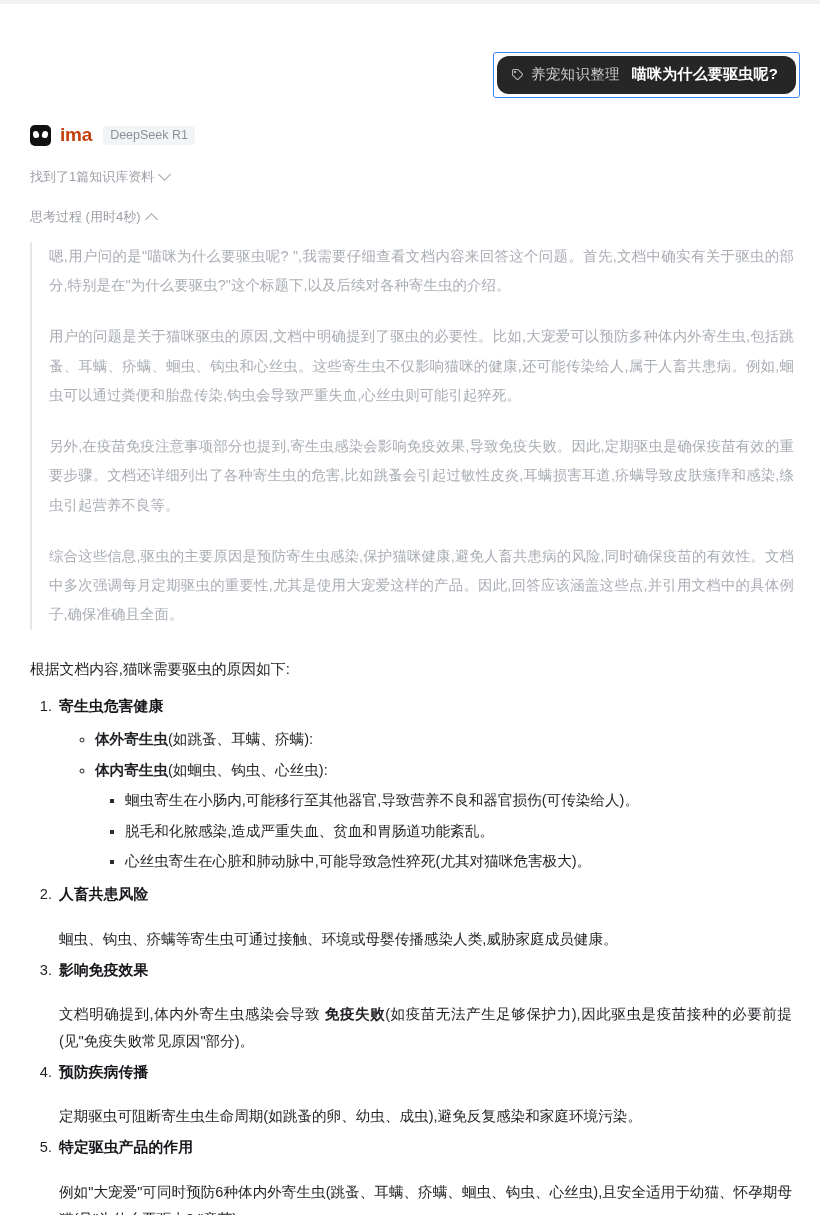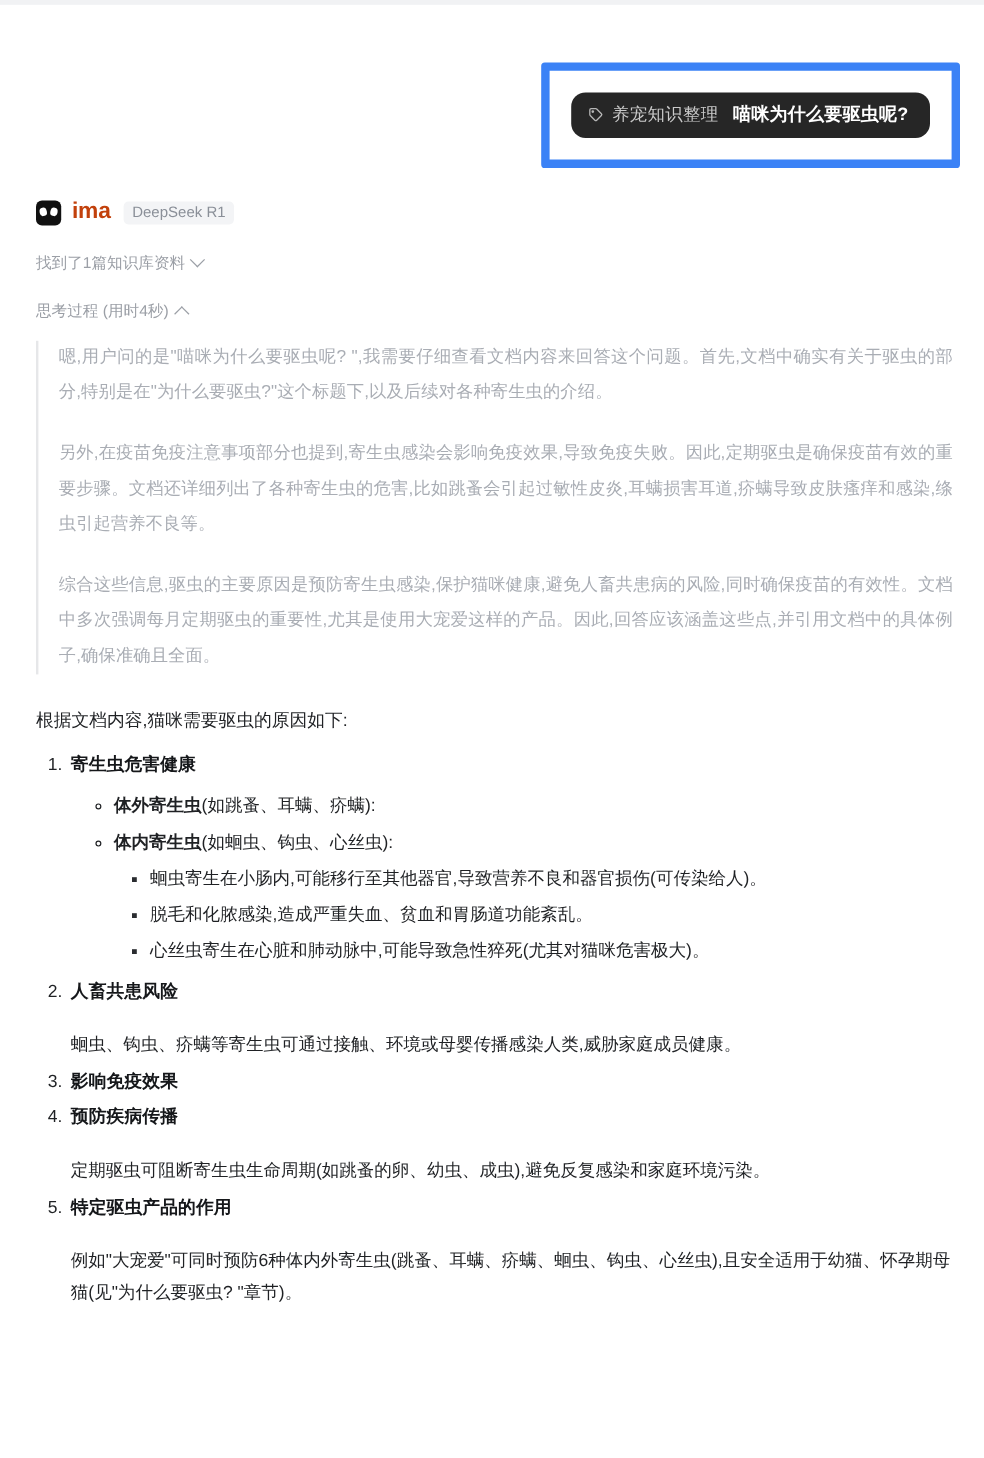--- a/index.html
+++ b/index.html
@@ -28,23 +28,23 @@
     width: 820px;
   }
 
   
   .user-row {
     display: flex;
     justify-content: flex-end;
     padding: 48px 20px 0 0;
   }
   .user-annot {
-    border: 7px solid #3b82f6;
+    border: 1px solid #3b82f6;
     border-radius: 3px;
-    padding: 18px;
+    padding: 3px;
     display: inline-block;
   }
   .user-bubble {
     background: #262626;
     color: #ffffff;
     border-radius: 12px;
     padding: 9px 18px 10px 14px;
     display: flex;
     align-items: center;
     gap: 7px;
@@ -241,20 +241,21 @@
       <span class="chev down"></span>
     </div>
 
     <div class="meta-row second">
       <span>思考过程 (用时4秒)</span>
       <span class="chev up"></span>
     </div>
 
     <div class="thinking">
       <p>嗯,用户问的是"喵咪为什么要驱虫呢? ",我需要仔细查看文档内容来回答这个问题。首先,文档中确实有关于驱虫的部分,特别是在"为什么要驱虫?"这个标题下,以及后续对各种寄生虫的介绍。</p>
+      <p>用户的问题是关于猫咪驱虫的原因,文档中明确提到了驱虫的必要性。比如,大宠爱可以预防多种体内外寄生虫,包括跳蚤、耳螨、疥螨、蛔虫、钩虫和心丝虫。这些寄生虫不仅影响猫咪的健康,还可能传染给人,属于人畜共患病。例如,蛔虫可以通过粪便和胎盘传染,钩虫会导致严重失血,心丝虫则可能引起猝死。</p>
       <p>另外,在疫苗免疫注意事项部分也提到,寄生虫感染会影响免疫效果,导致免疫失败。因此,定期驱虫是确保疫苗有效的重要步骤。文档还详细列出了各种寄生虫的危害,比如跳蚤会引起过敏性皮炎,耳螨损害耳道,疥螨导致皮肤瘙痒和感染,绦虫引起营养不良等。</p>
       <p>综合这些信息,驱虫的主要原因是预防寄生虫感染,保护猫咪健康,避免人畜共患病的风险,同时确保疫苗的有效性。文档中多次强调每月定期驱虫的重要性,尤其是使用大宠爱这样的产品。因此,回答应该涵盖这些点,并引用文档中的具体例子,确保准确且全面。</p>
     </div>
 
     <div class="answer">
       <p class="lead">根据文档内容,猫咪需要驱虫的原因如下:</p>
 
       <ol class="top">
 
         <li>
@@ -274,20 +275,21 @@
           </ul>
         </li>
 
         <li>
           <span class="li-title">人畜共患风险</span>
           <div class="li-body">蛔虫、钩虫、疥螨等寄生虫可通过接触、环境或母婴传播感染人类,威胁家庭成员健康。</div>
         </li>
 
         <li>
           <span class="li-title">影响免疫效果</span>
+          <div class="li-body"><span>文档明确提到,体内外寄生虫感染会导致 </span><span class="bold">免疫失败</span><span>(如疫苗无法产生足够保护力),因此驱虫是疫苗接种的必要前提(见"免疫失败常见原因"部分)。</span></div>
         </li>
 
         <li>
           <span class="li-title">预防疾病传播</span>
           <div class="li-body">定期驱虫可阻断寄生虫生命周期(如跳蚤的卵、幼虫、成虫),避免反复感染和家庭环境污染。</div>
         </li>
 
         <li>
           <span class="li-title">特定驱虫产品的作用</span>
           <div class="li-body">例如"大宠爱"可同时预防6种体内外寄生虫(跳蚤、耳螨、疥螨、蛔虫、钩虫、心丝虫),且安全适用于幼猫、怀孕期母猫(见"为什么要驱虫? "章节)。</div>

